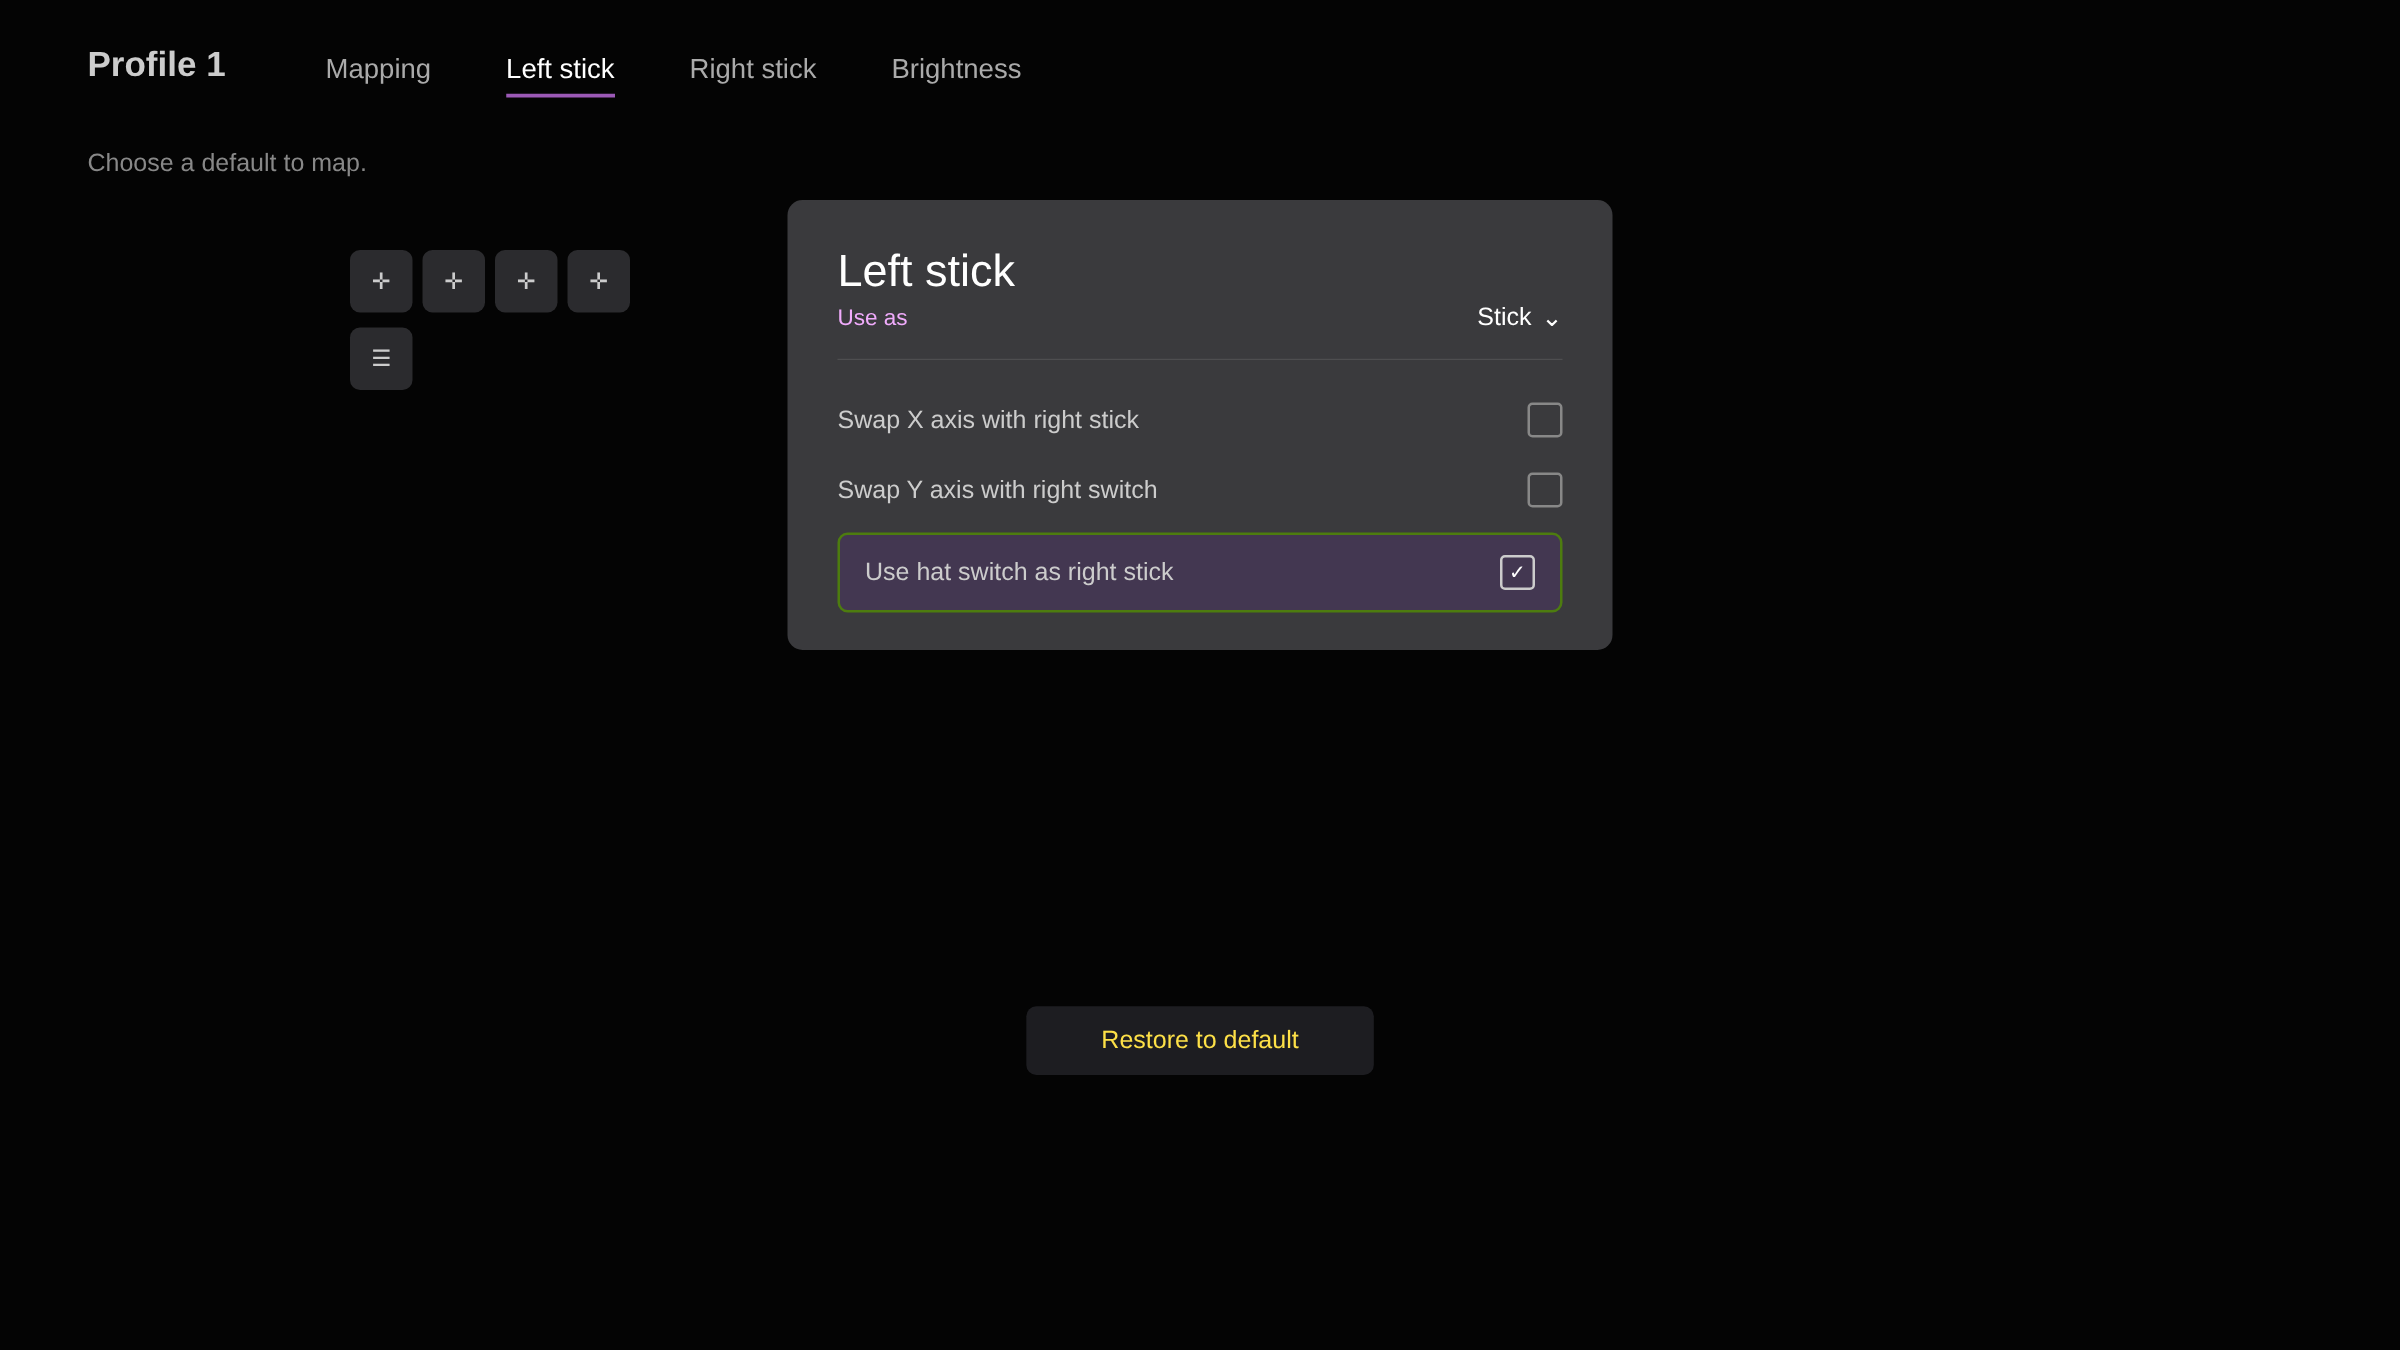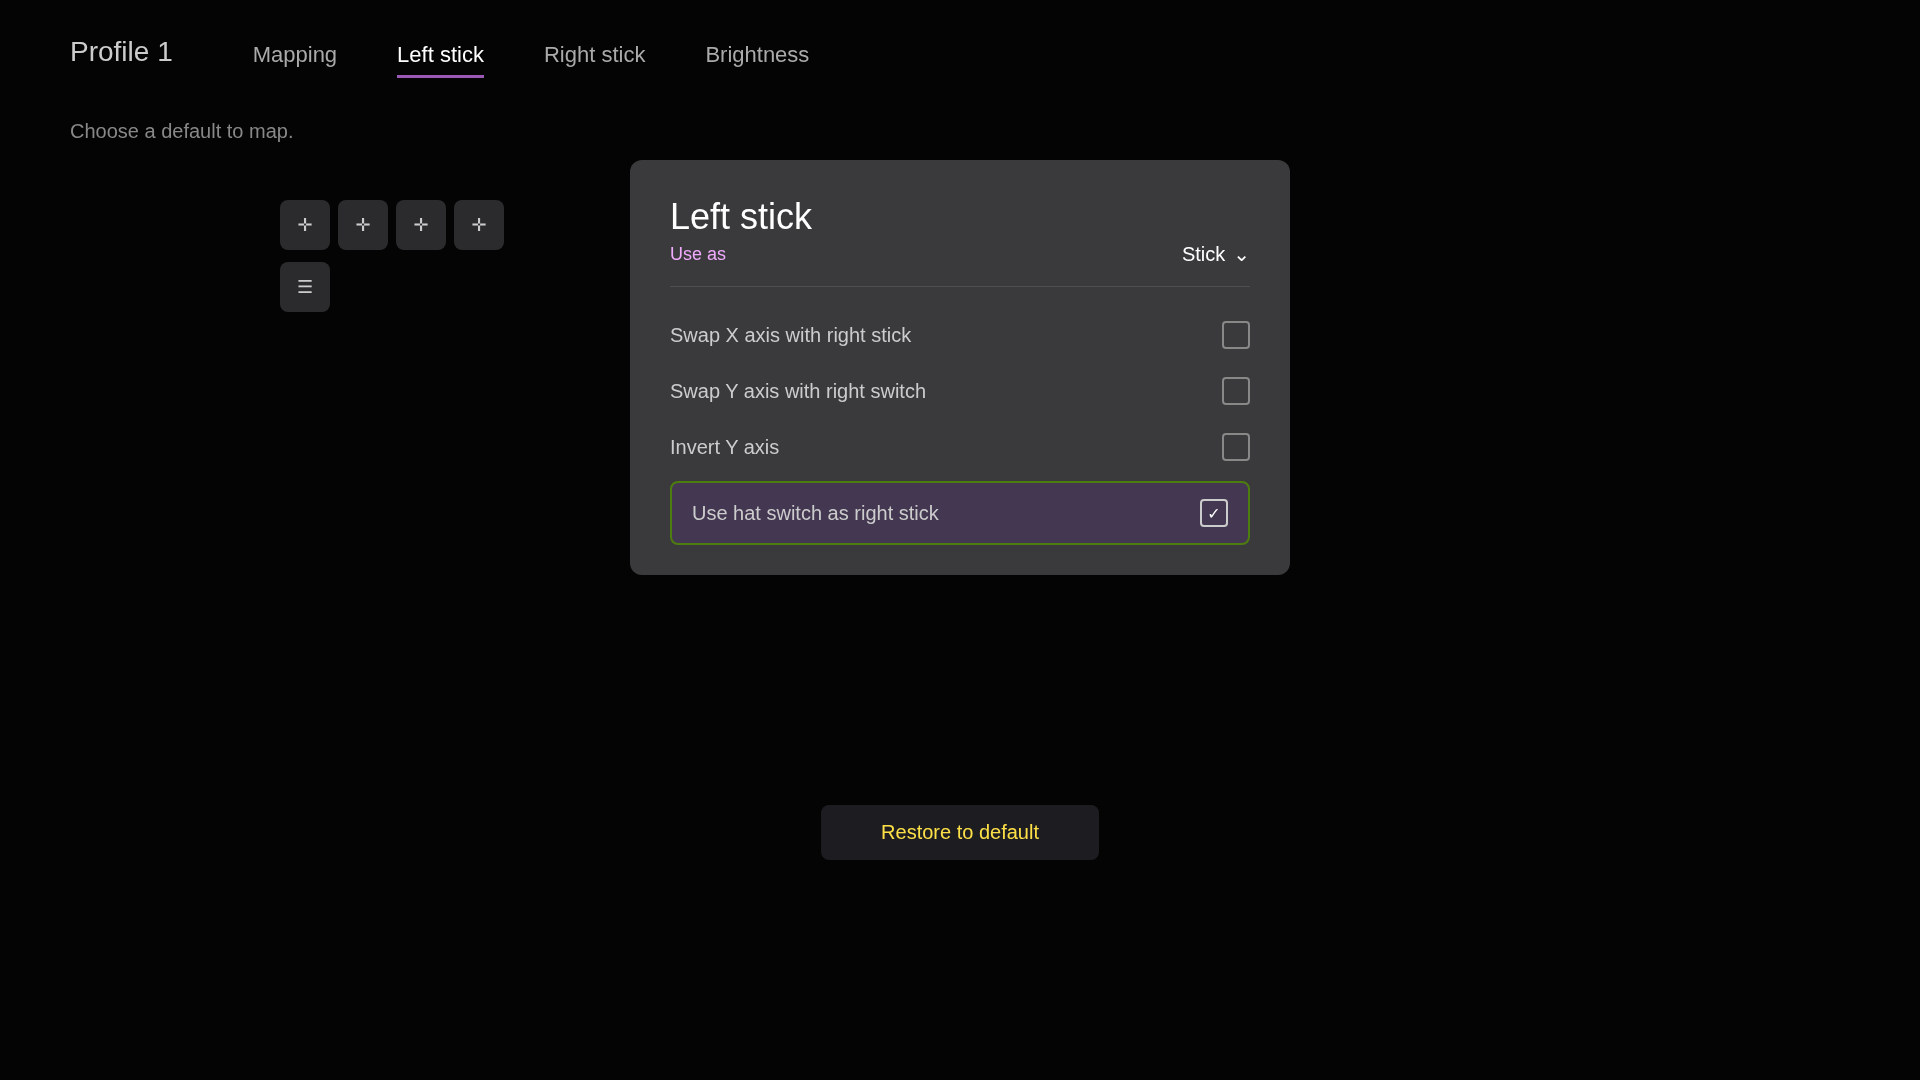--- a/index.html
+++ b/index.html
@@ -37,21 +37,21 @@
       width: 100%;
       z-index: 2;
       padding: 30px 70px;
       display: flex;
       align-items: center;
       gap: 80px;
     }
 
     .profile-title {
       font-size: 28px;
-      font-weight: 400;
+      font-weight: 700;
       color: #cccccc;
     }
 
     .nav-tabs {
       display: flex;
       gap: 60px;
       margin-top: 12px;
     }
 
     .nav-tab {
@@ -288,24 +288,20 @@
   <div class="option-row">
     <span class="option-label">Swap X axis with right stick</span>
     <div class="checkbox"></div>
   </div>
 
   <div class="option-row">
     <span class="option-label">Swap Y axis with right switch</span>
     <div class="checkbox"></div>
   </div>
 
-  <div class="option-row">
-    <span class="option-label">Invert Y axis</span>
-    <div class="checkbox"></div>
-  </div>
 
   <div class="hat-switch-row">
     <span class="hat-switch-label">Use hat switch as right stick</span>
     <div class="checkbox checked"></div>
   </div>
 </div>
 
 <button class="restore-btn">Restore to default</button>
 
 </body></html>

